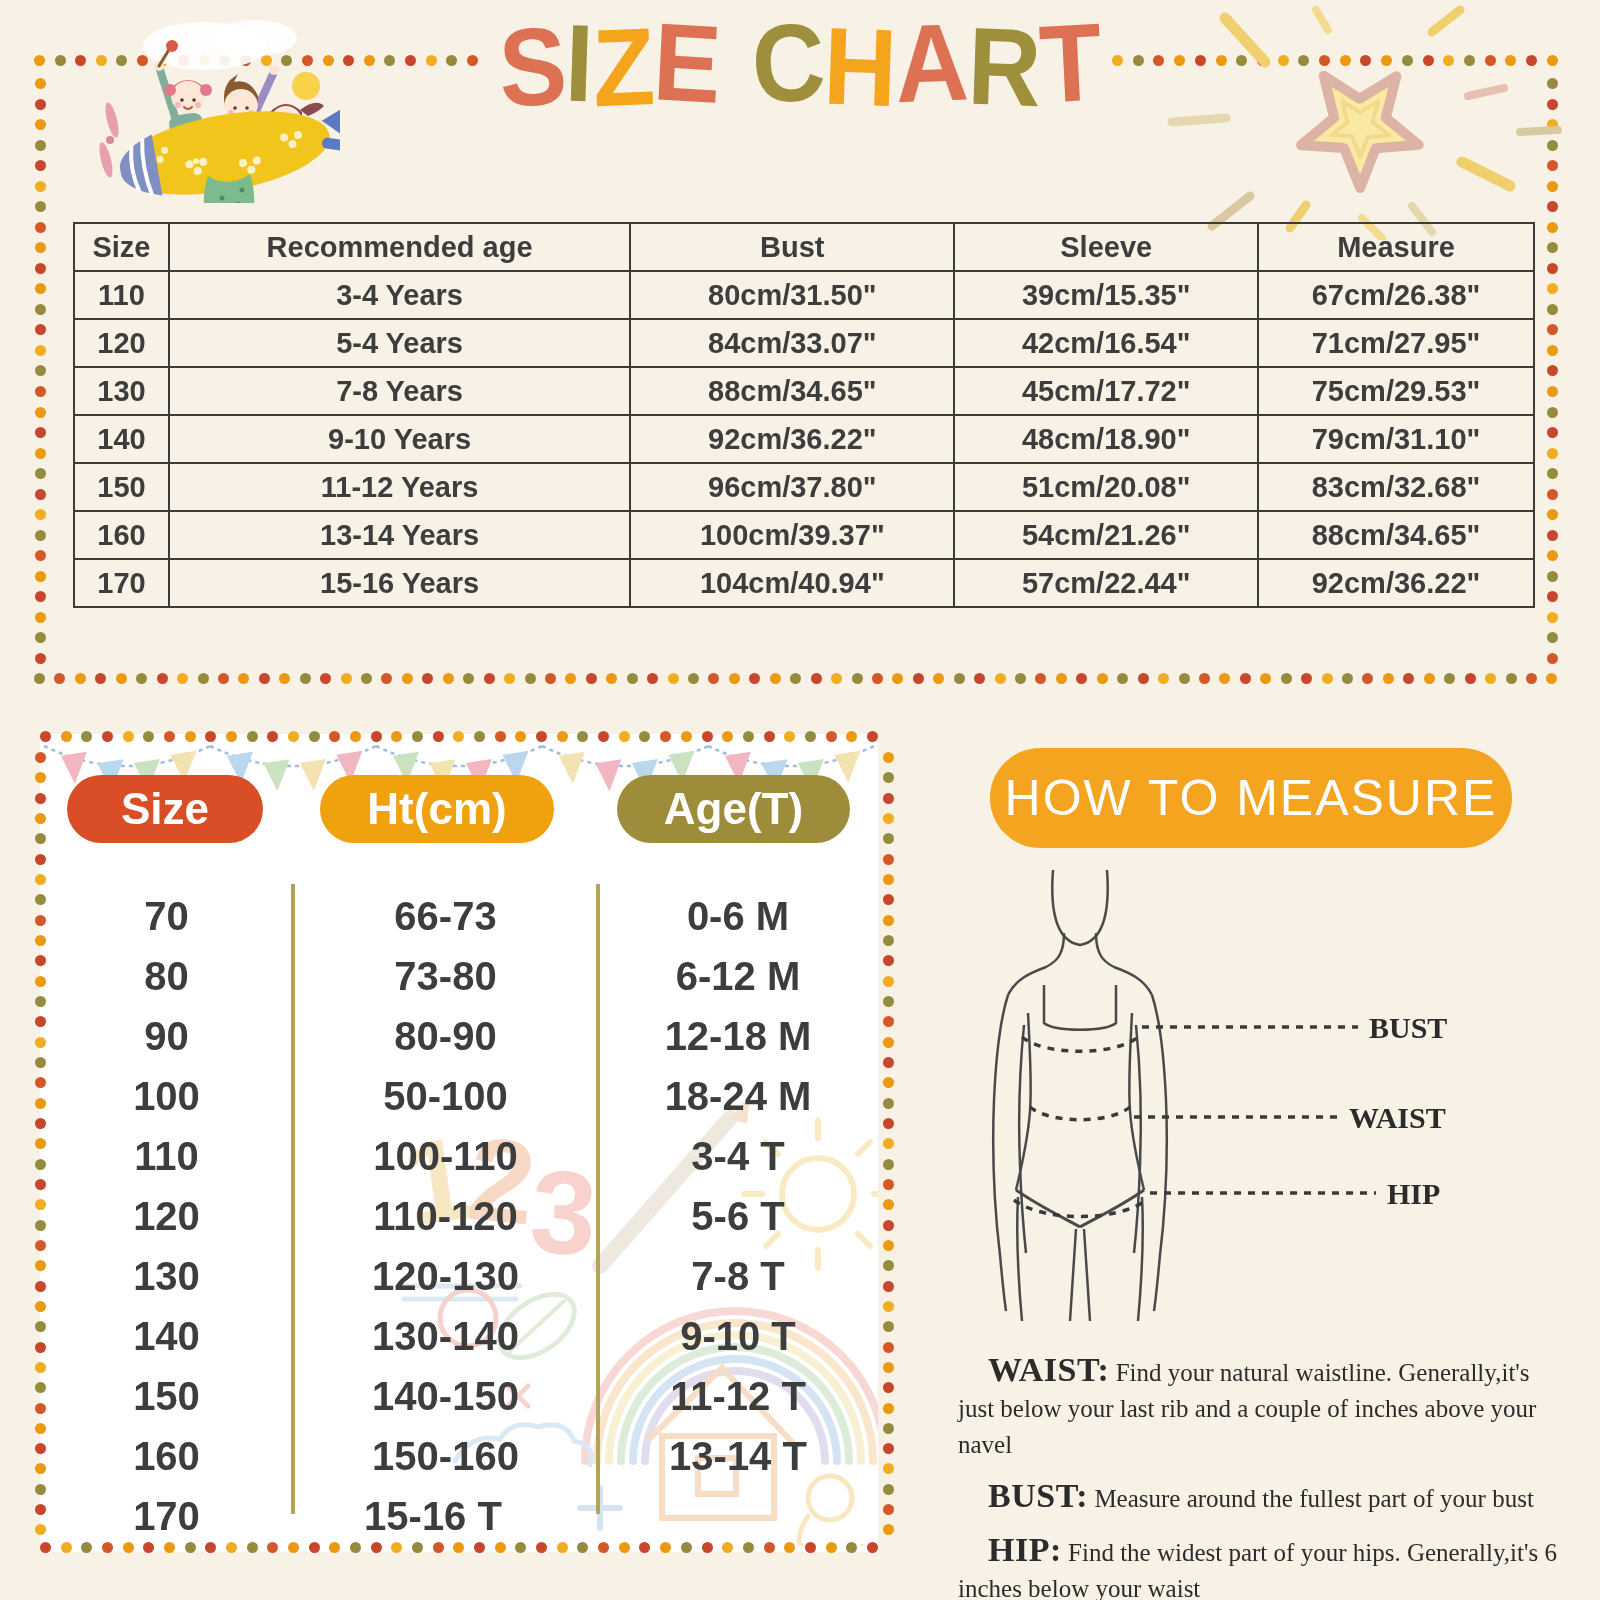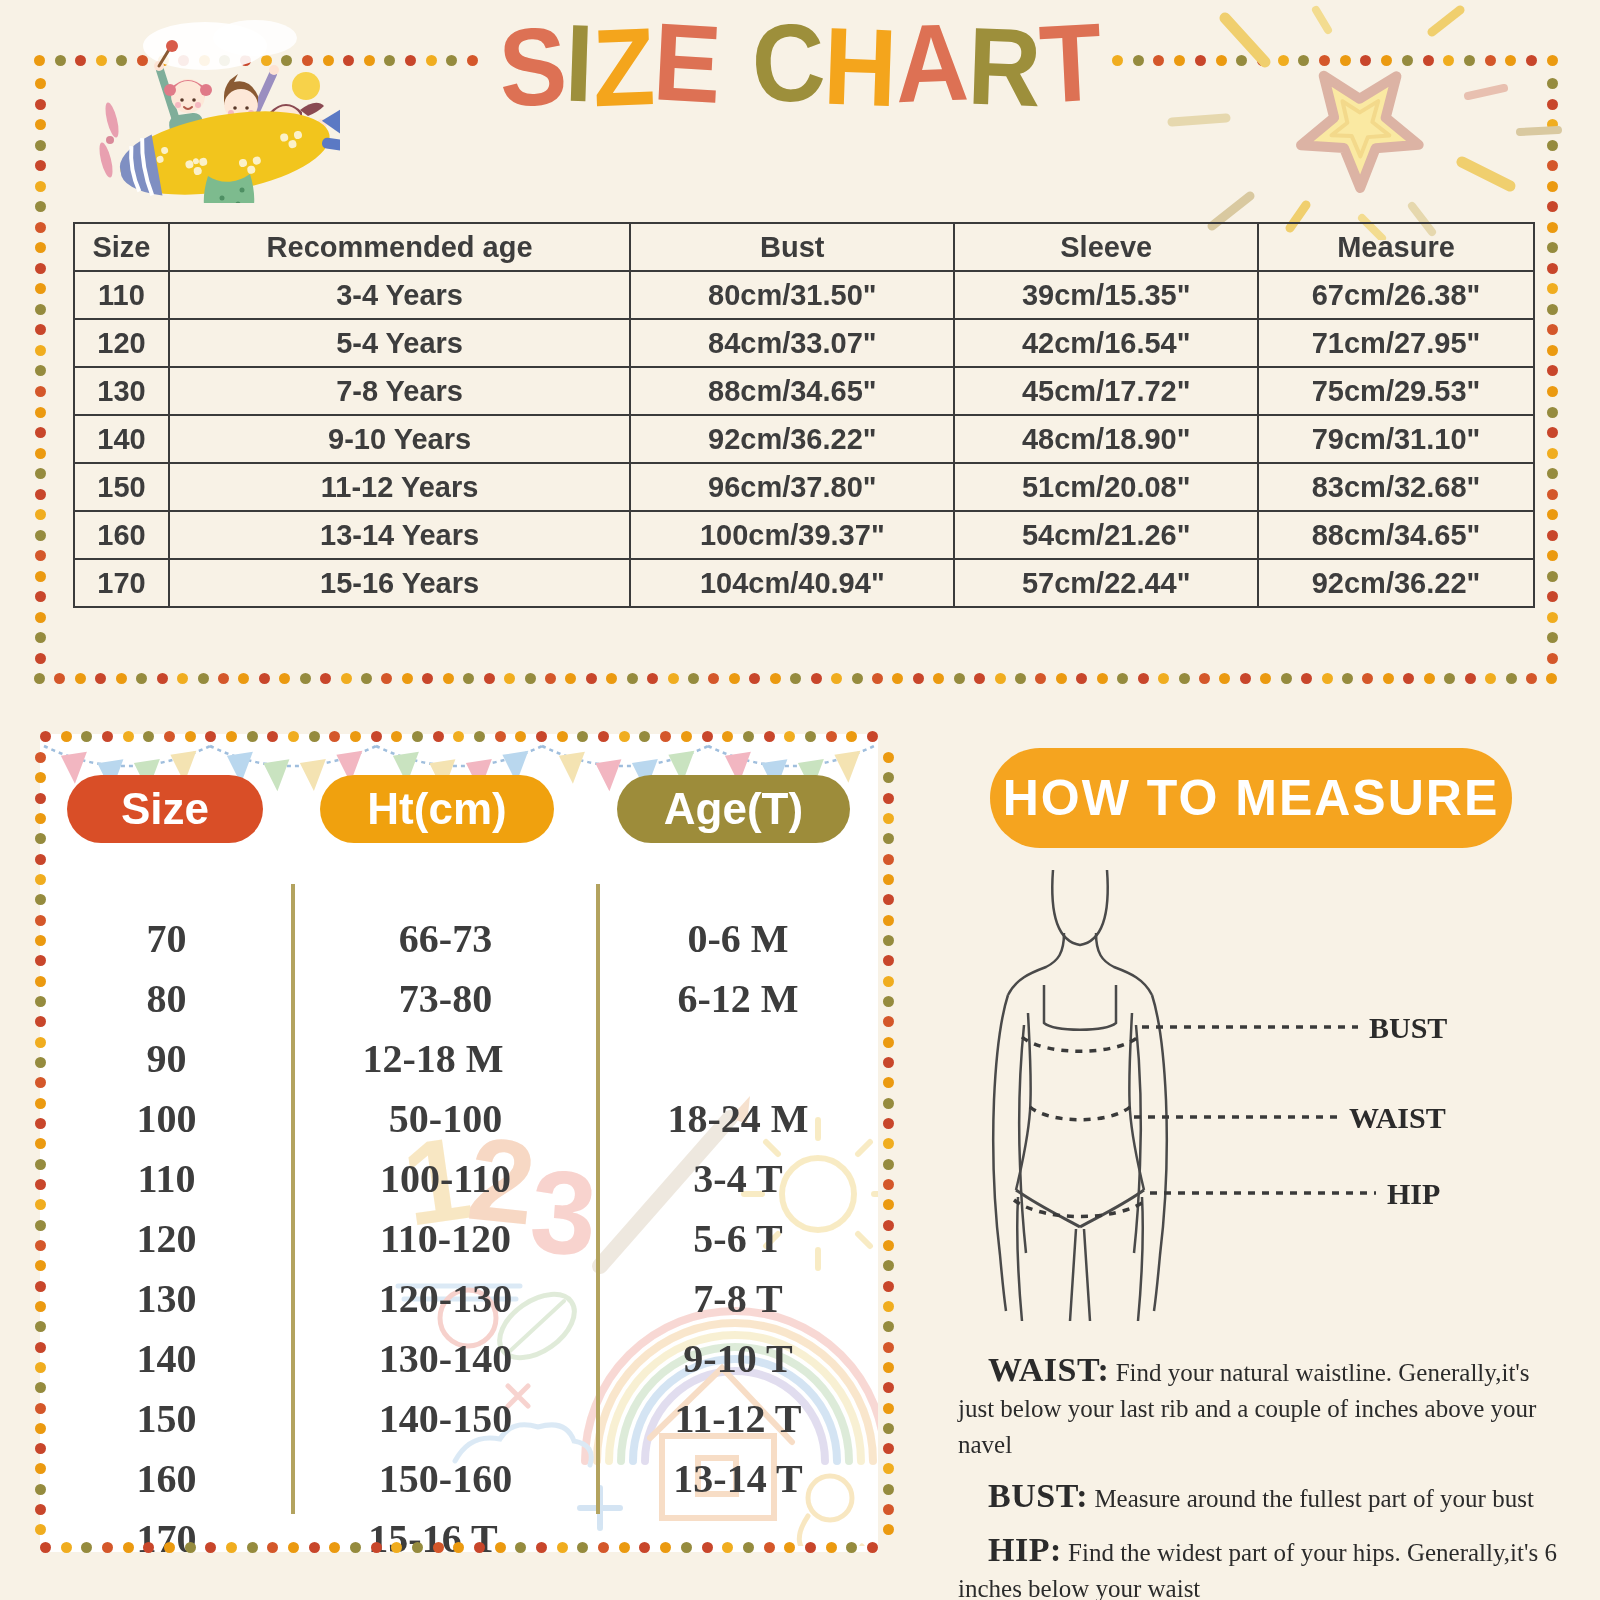--- a/index.html
+++ b/index.html
@@ -34,33 +34,33 @@
   #panel-bg{position:absolute;left:40px;top:734px;width:838px;height:818px;background:#ffffff;z-index:0;}
   #doodles{position:absolute;left:40px;top:746px;width:838px;height:800px;z-index:1;}
   #bunting{position:absolute;left:40px;top:740px;width:838px;height:85px;z-index:2;}
   .pill{
     position:absolute;z-index:2;border-radius:36px;color:#fff;font-weight:bold;
     display:flex;align-items:center;justify-content:center;
   }
   #pill-size{left:67px;top:775px;width:196px;height:68px;font-size:44px;}
   #pill-ht{left:320px;top:775px;width:234px;height:68px;font-size:44px;}
   #pill-age{left:617px;top:775px;width:233px;height:68px;font-size:44px;}
-  #age-rows{position:absolute;left:40px;top:908px;width:838px;z-index:2;font-family:Liberation Serif, serif;}
+  #age-rows{position:absolute;left:40px;top:886px;width:838px;z-index:2;}
   .age-row{display:flex;height:60px;align-items:center;}
   .age-cell{text-align:center;font-size:40px;font-weight:bold;color:#3d3d3d;}
   .age-c0{width:253px;}
   .age-c1{width:305px;}
   .age-c2{width:280px;}
   .col-divider{position:absolute;width:4px;background:#b3a35f;z-index:2;top:884px;height:630px;}
   #divider-1{left:291px;}
   #divider-2{left:596px;}
   
   #htm-pill{
     position:absolute;left:990px;top:748px;width:522px;height:100px;border-radius:50px;
-    z-index:2;color:#fff;font-weight:bold;font-size:50px;
+    z-index:2;color:#fff;font-weight:normal;font-size:50px;
     display:flex;align-items:center;justify-content:center;letter-spacing:2px;
   }
   #figure-svg{position:absolute;left:950px;top:855px;width:560px;height:490px;z-index:2;}
   #instructions{
     position:absolute;left:958px;top:1352px;width:612px;z-index:2;
     font-family:"Liberation Serif", serif;color:#2b2b2b;
   }
   #instructions p{margin:0 0 15px 0;font-size:25px;line-height:36px;text-indent:30px;}
   #instructions .term{font-weight:bold;font-size:34px;letter-spacing:.5px;}
   
@@ -690,20 +690,21 @@
         <span class="age-cell age-c1">66-73</span>
         <span class="age-cell age-c2">0-6 M</span>
       </div>
       <div class="age-row">
         <span class="age-cell age-c0">80</span>
         <span class="age-cell age-c1">73-80</span>
         <span class="age-cell age-c2">6-12 M</span>
       </div>
       <div class="age-row">
         <span class="age-cell age-c0">90</span>
+        <span class="age-cell age-c1">80-90</span>
         <span class="age-cell age-c2">12-18 M</span>
       </div>
       <div class="age-row">
         <span class="age-cell age-c0">100</span>
         <span class="age-cell age-c1">50-100</span>
         <span class="age-cell age-c2">18-24 M</span>
       </div>
       <div class="age-row">
         <span class="age-cell age-c0">110</span>
         <span class="age-cell age-c1">100-110</span>

